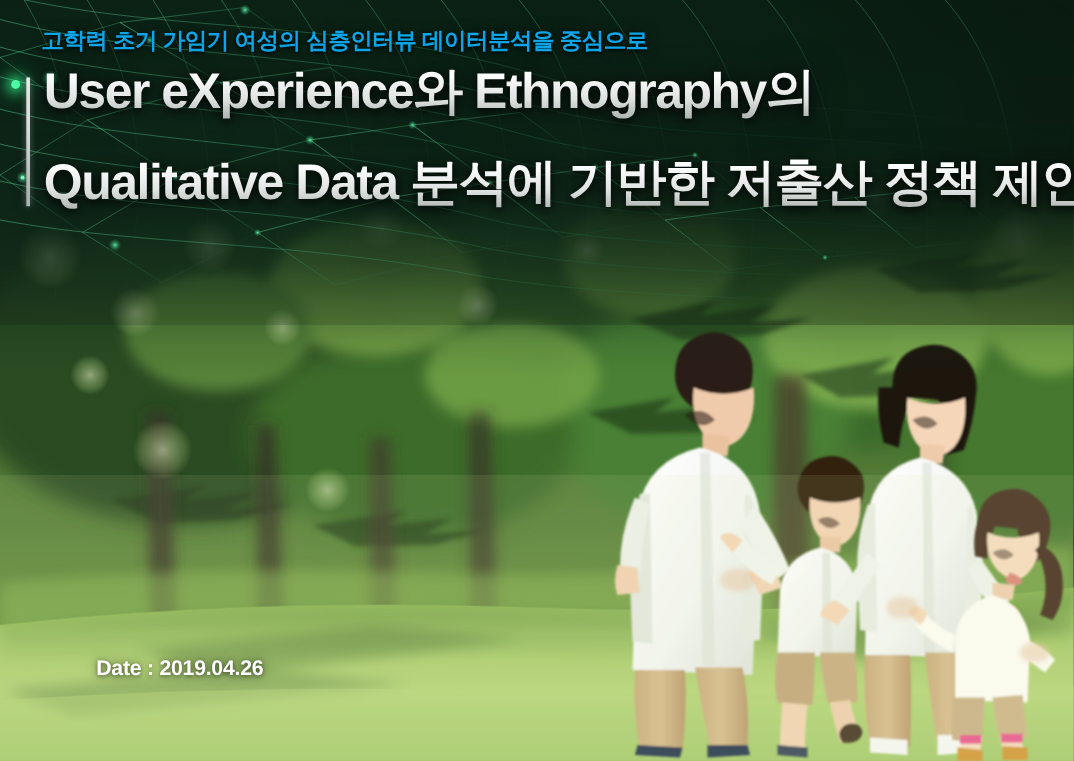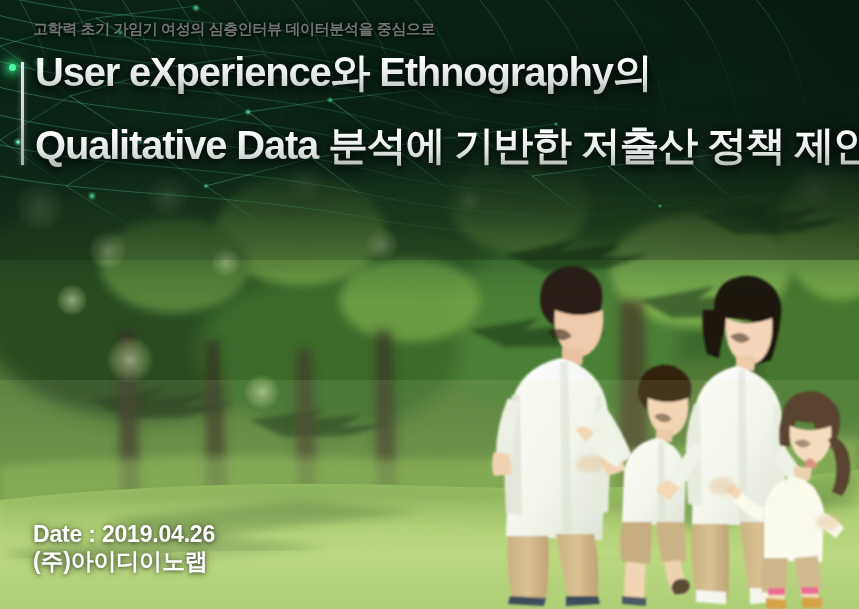--- a/index.html
+++ b/index.html
@@ -38,22 +38,22 @@
         rgba(0,0,0,0) 0%, rgba(0,0,0,0.18) 55%, rgba(0,0,0,0.42) 100%);
     pointer-events:none;
   }
 
   
   #title-block{
     position:absolute;left:0;top:0;width:859px;height:200px;
   }
   #eyebrow{
     position:absolute;left:33px;top:20px;
-    font-size:15px;font-weight:bold;
-    color:#737373;
+    font-size:18px;font-weight:bold;
+    color:#0ea5e9;
     letter-spacing:-0.4px;
     white-space:nowrap;
     text-shadow:0 1px 3px rgba(0,0,0,.85),0 0 10px rgba(0,0,0,.6);
   }
   #accent-bar{
     position:absolute;left:21px;top:62px;
     width:3px;height:103px;
     background:linear-gradient(to bottom,#f2f4f3,#cdd2d0 55%,#aeb4b1);
     box-shadow:0 0 5px rgba(255,255,255,.35);
   }
@@ -74,24 +74,25 @@
     filter:drop-shadow(0 2px 4px rgba(0,0,0,.85)) drop-shadow(0 0 12px rgba(0,0,0,.5));
   }
   #title-line-1{top:45px;}
   #title-line-2{top:118px;}
 
   
   #footer{
     position:absolute;left:33px;top:521px;
   }
   .footer-line{
-    font-size:23px;font-weight:bold;color:#ffffff;
+    font-size:17px;font-weight:bold;color:#ffffff;
     letter-spacing:-0.2px;white-space:nowrap;
     line-height:27px;
     text-shadow:0 1px 4px rgba(0,0,0,.55),0 0 10px rgba(0,0,0,.35);
+    margin-left:44px;
   }
 </style>
 </head>
 <body>
 
 <div id="slide">
 
   <svg id="photo" viewBox="0 0 859 609" preserveAspectRatio="none">
     <defs>
       <linearGradient id="skyGrad" x1="0" y1="0" x2="0" y2="1">
@@ -381,16 +382,15 @@
   <div id="title-block">
     <div id="node-dot"></div>
     <div id="accent-bar"></div>
     <div id="eyebrow">고학력 초기 가임기 여성의 심층인터뷰 데이터분석을 중심으로</div>
     <div id="title-line-1" class="title-line">User eXperience와 Ethnography의</div>
     <div id="title-line-2" class="title-line">Qualitative Data 분석에 기반한 저출산 정책 제안</div>
   </div>
 
   <div id="footer">
     <div class="footer-line">Date : 2019.04.26</div>
-    <div class="footer-line">(주)아이디이노랩</div>
   </div>
 
 </div>
 
 </body></html>

